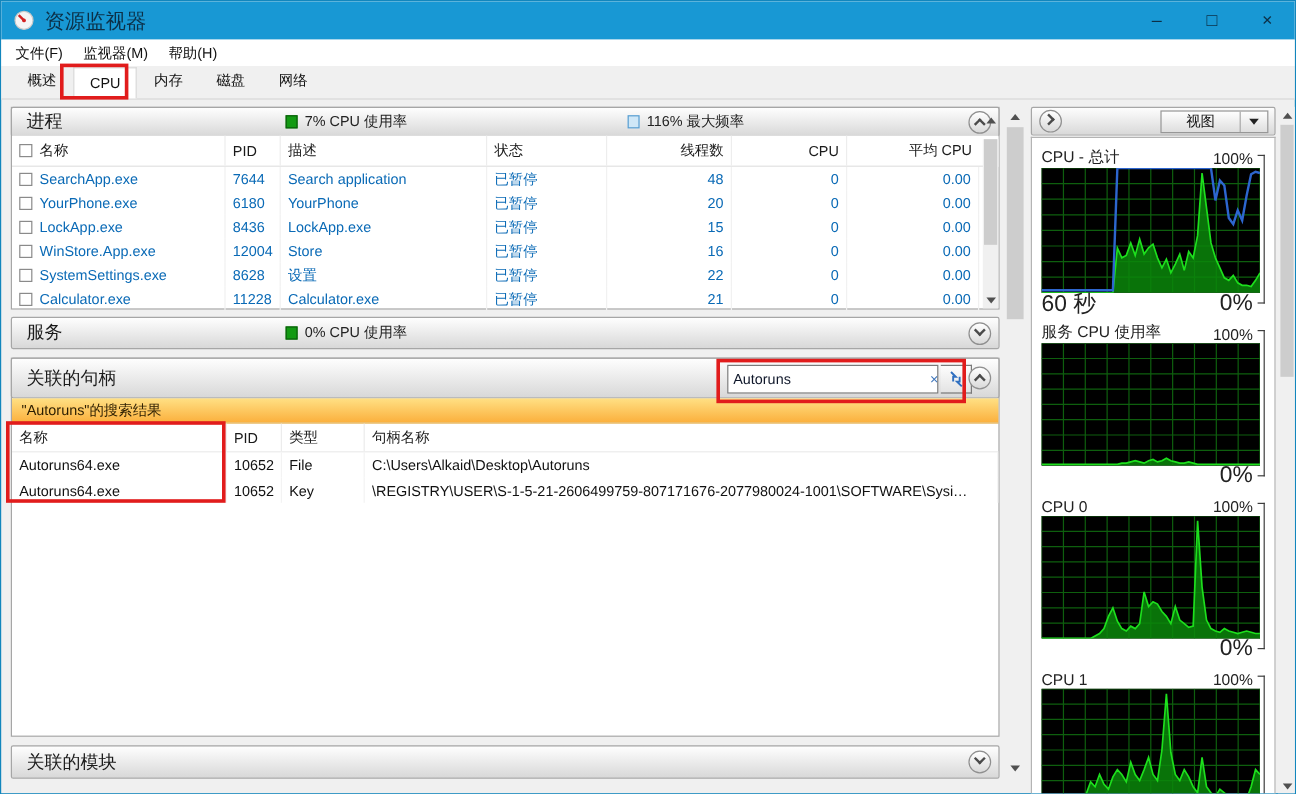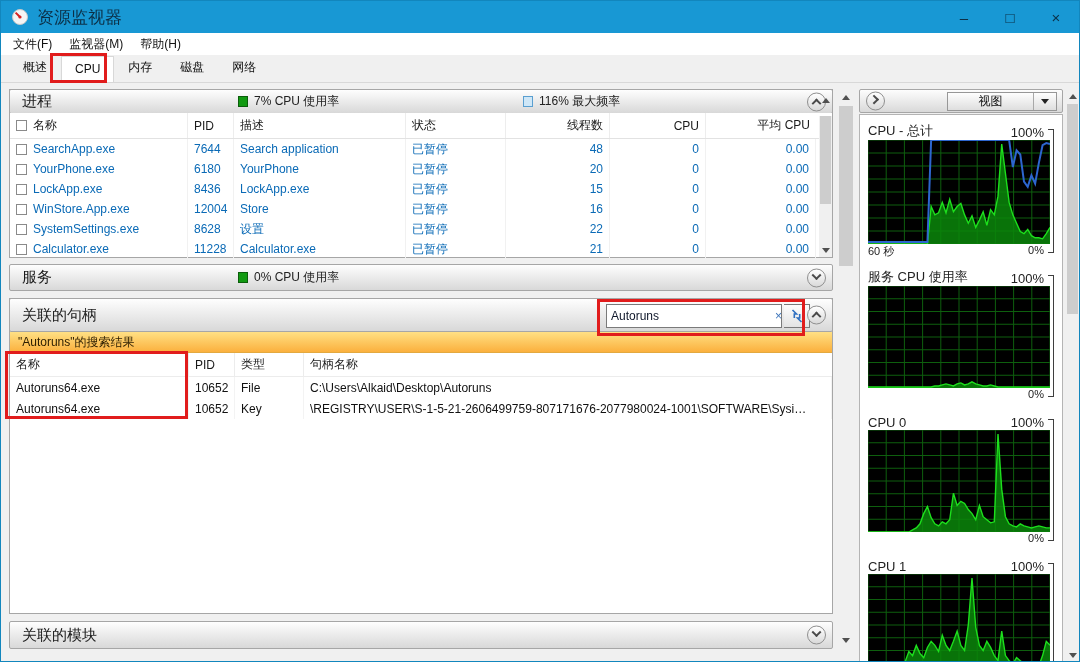--- a/index.html
+++ b/index.html
@@ -98,34 +98,34 @@
 
   
   .mainscroll { position:absolute; left:836px; top:88px; width:18px; height:560px; background:#f0f0f0; }
   .mainscroll .sb-btn { position:absolute; left:0; width:18px; height:17px; display:flex; align-items:center; justify-content:center; }
   .mainscroll .thumb { position:absolute; left:2px; width:14px; top:17px; height:160px; background:#cdcdcd; }
 
   
   .side-toolbar { position:absolute; left:858px; top:88px; width:204px; height:24px;
     background:linear-gradient(#fdfdfd,#d9d9d9); border:1px solid #a6a6a6; border-radius:2px; }
   .side-toolbar .roundbtn { left:6px; right:auto; }
-  .viewbtn { position:absolute; right:5px; top:2px; width:110px; height:19px;
+  .viewbtn { position:absolute; right:5px; top:2px; width:90px; height:19px;
     border:1px solid #979797; background:linear-gradient(#fefefe,#dedede); display:flex; align-items:center; }
   .viewbtn .lbl { flex:1; text-align:center; color:#111; }
   .viewbtn .sep { width:1px; height:100%; background:#a8a8a8; }
   .viewbtn .caret { width:22px; display:flex; align-items:center; justify-content:center; }
   .caret-tri { width:0; height:0; border-left:4px solid transparent; border-right:4px solid transparent; border-top:5px solid #222; }
 
   .side-panel { position:absolute; left:858px; top:113px; width:204px; height:549px;
     background:#fff; border:1px solid #b4b4b4; border-bottom:none; overflow:hidden; padding:3px 6px 0 8px; }
   .graph-block { position:relative; padding-right:12px; margin-bottom:2px; }
   .graph-toprow { display:flex; justify-content:space-between; align-items:flex-end;
     font-size:13px; color:#222; height:22px; }
-  .graph-botrow { display:flex; justify-content:space-between; align-items:flex-start;
-    font-size:11px; color:#222; height:18px; }
+  .graph-botrow { display:flex; justify-content:space-between; align-items:center;
+    font-size:19px; color:#222; height:18px; }
   .graph-svg { display:block; width:182px; background:#000; }
   .bracket { position:absolute; right:2px; top:11px; bottom:9px; width:6px;
     border-top:1px solid #3f3f3f; border-right:1px solid #3f3f3f; border-bottom:1px solid #3f3f3f; }
 
   
   .sidescroll { position:absolute; left:1064px; top:88px; width:15px; height:574px; background:#f0f0f0; }
   .sidescroll .sb-btn { position:absolute; left:0; width:15px; height:15px; display:flex; align-items:center; justify-content:center; }
   .sidescroll .thumb { position:absolute; left:2px; width:11px; top:15px; height:210px; background:#cdcdcd; }
 
   

